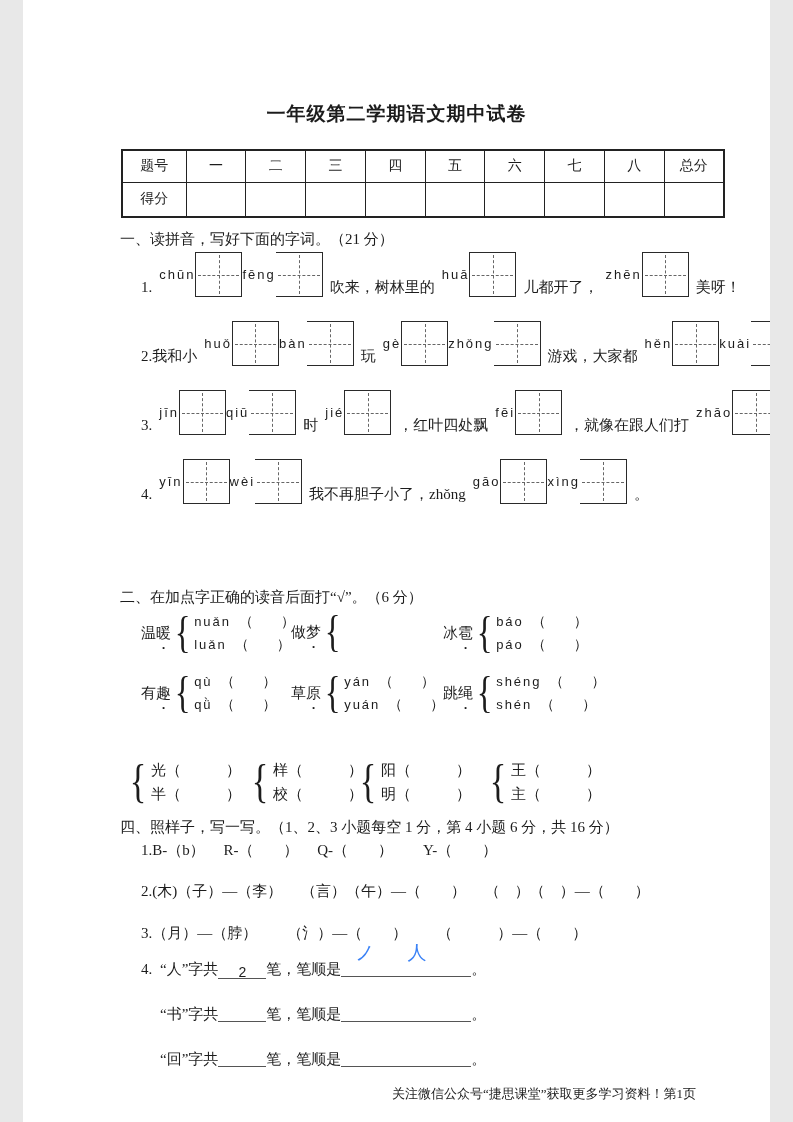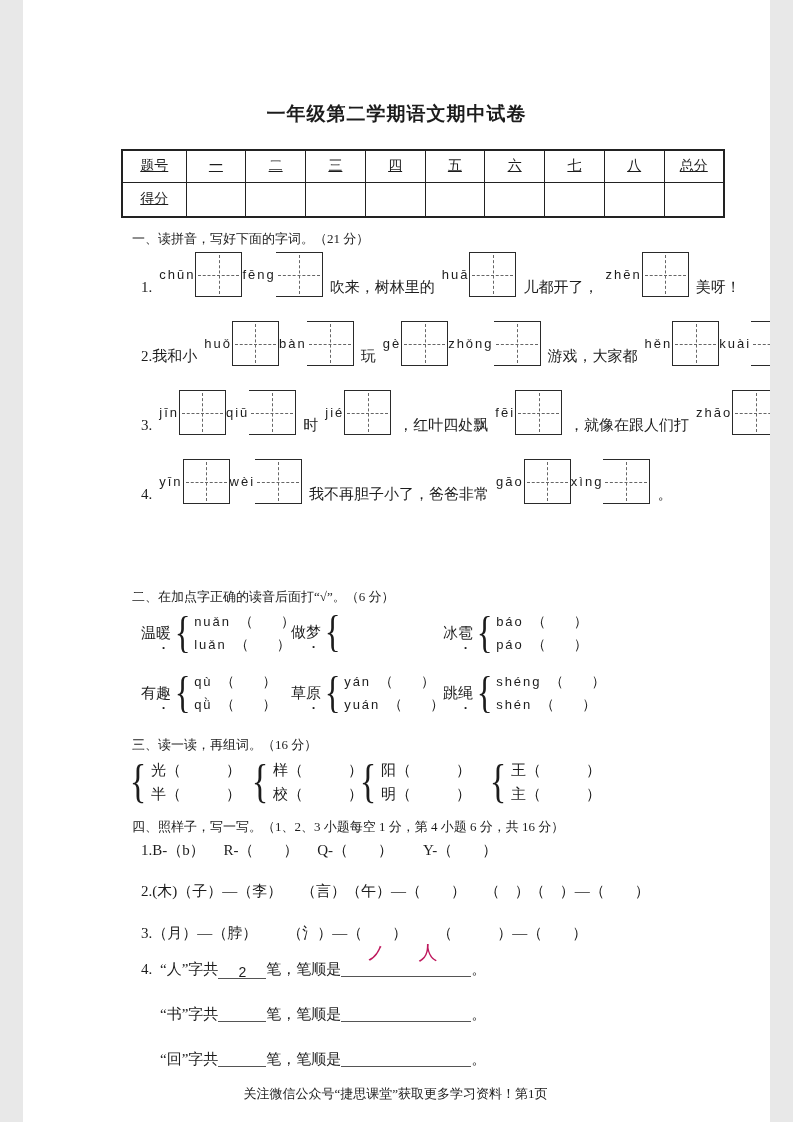--- a/index.html
+++ b/index.html
@@ -16,27 +16,27 @@
   .doc-title{
     position:absolute;top:101px;left:0;width:100%;text-align:center;
     font-family:var(--sans);font-weight:bold;font-size:19px;letter-spacing:1px;
   }
   
   .score-table{
     position:absolute;top:149px;left:98px;width:604px;
     border-collapse:collapse;table-layout:fixed;
     font-family:var(--sans);font-size:14px;text-align:center;
   }
-  .score-table td{border:1px solid #222;height:32px;text-decoration:underline;}
+  .score-table td{border:1px solid #222;height:32px;}
   .score-table{border:2px solid #222;}
   .score-table tr:last-child td{height:35px;}
   .score-table td:first-child{width:64px;}
   .score-table td:last-child{width:60px;}
 
-  .sec-head{position:absolute;left:109px;font-size:13px;white-space:nowrap;}
+  .sec-head{position:absolute;left:97px;font-size:15px;white-space:nowrap;}
   #s1-head{top:230px;}
   #s2-head{top:588px;}
   #s3-head{top:736px;}
   #s4-head{top:818px;}
 
   
   #s1-lines{position:absolute;top:252px;left:118px;width:620px;}
   .pline{display:flex;align-items:flex-start;margin-bottom:24px;}
   .seg{font-size:15px;margin-top:26px;white-space:pre;line-height:18px;}
   .tzgroup{display:flex;margin:0 7px;}
@@ -70,21 +70,21 @@
   #s4-line2{top:882px;}
   #s4-line3{top:924px;}
   #s4-strokes{position:absolute;top:958px;left:118px;}
   .stroke-line{position:relative;padding-left:19px;font-size:15px;margin-bottom:23px;line-height:22px;white-space:nowrap;}
   .q4num{position:absolute;left:0;top:0;}
   .blank{display:inline-block;border-bottom:1px solid #555;height:18px;vertical-align:-3px;}
   .blank.count{width:48px;text-align:center;font-family:var(--sans);font-size:14px;}
   .blank.ans{width:130px;position:relative;}
   .red-ans{position:absolute;left:14px;top:-17px;font-size:19px;letter-spacing:14px;white-space:nowrap;}
 
-  .footer{position:absolute;top:1085px;left:72px;right:74px;display:flex;justify-content:center;font-size:13px;}
+  .footer{position:absolute;top:1085px;left:72px;right:74px;display:flex;justify-content:flex-end;font-size:13px;}
 </style>
 </head>
 <body>
 
 <div class="page">
 
   <div class="doc-title">一年级第二学期语文期中试卷</div>
 
   <table class="score-table">
     <tbody>
@@ -229,21 +229,21 @@
         <div class="tzgroup">
           <div class="tzcol">
             <div class="py">yīn</div>
             <div class="tzbox"></div>
           </div>
           <div class="tzcol">
             <div class="py">wèi</div>
             <div class="tzbox"></div>
           </div>
         </div>
-        <span class="seg">我不再胆子小了，爸爸非常</span>
+        <span class="seg">我不再胆子小了，zhǒng</span>
         <div class="tzgroup">
           <div class="tzcol">
             <div class="py">gāo</div>
             <div class="tzbox"></div>
           </div>
           <div class="tzcol">
             <div class="py">xìng</div>
             <div class="tzbox"></div>
           </div>
         </div>
@@ -292,21 +292,20 @@
       <div class="pron-group" style="top: 670px; left: 420px;">
         <span class="pron-word"><span class="wchar">跳</span><span class="wchar dotchar">绳</span></span>
         <span class="brace">{</span>
         <div class="pron-opts">
           <div class="opt"><span class="py2">shéng</span><span class="par">（　　）</span></div>
           <div class="opt"><span class="py2">shén</span><span class="par">（　　）</span></div>
         </div>
       </div>
     </div>
 
-  <div class="sec-head" id="s3-head">三、读一读，再组词。（16 分）</div>
   <div id="s3-groups">
       <div class="g3" style="top: 758px; left: 104px;">
         <span class="brace3">{</span>
         <div class="g3rows">
           <div class="g3row">光（　　　）</div>
           <div class="g3row">半（　　　）</div>
         </div>
       </div>
       <div class="g3" style="top: 758px; left: 226px;">
         <span class="brace3">{</span>
@@ -329,21 +328,21 @@
           <div class="g3row">主（　　　）</div>
         </div>
       </div>
     </div>
 
   <div class="sec-head" id="s4-head">四、照样子，写一写。（1、2、3 小题每空 1 分，第 4 小题 6 分，共 16 分）</div>
   <div class="s4-line" id="s4-line1">1.B-（b）　 R-（　　）　 Q-（　　）　　Y-（　　）</div>
   <div class="s4-line" id="s4-line2">2.(木)（子）—（李）　 （言）（午）—（　　）　 （　）（　）—（　　）</div>
   <div class="s4-line" id="s4-line3">3.（月）—（脖）　　（氵）—（　　）　　（　　　）—（　　）</div>
   <div id="s4-strokes">
-      <div class="stroke-line"><span class="q4num">4.</span><span>“人”字共</span><span class="blank count">2</span><span>笔，笔顺是</span><span class="blank ans"><span class="red-ans" style="color: #be185d; margin-left: 11px;">ノ 人</span></span><span>。</span></div>
+      <div class="stroke-line"><span class="q4num">4.</span><span>“人”字共</span><span class="blank count">2</span><span>笔，笔顺是</span><span class="blank ans"><span class="red-ans" style="color: #3b82f6;">ノ 人</span></span><span>。</span></div>
       <div class="stroke-line"><span>“书”字共</span><span class="blank count"></span><span>笔，笔顺是</span><span class="blank ans"></span><span>。</span></div>
       <div class="stroke-line"><span>“回”字共</span><span class="blank count"></span><span>笔，笔顺是</span><span class="blank ans"></span><span>。</span></div>
     </div>
 
   <div class="footer">
     <span>关注微信公众号“捷思课堂”获取更多学习资料！</span>
     <span>第1页</span>
   </div>
 
 </div>

